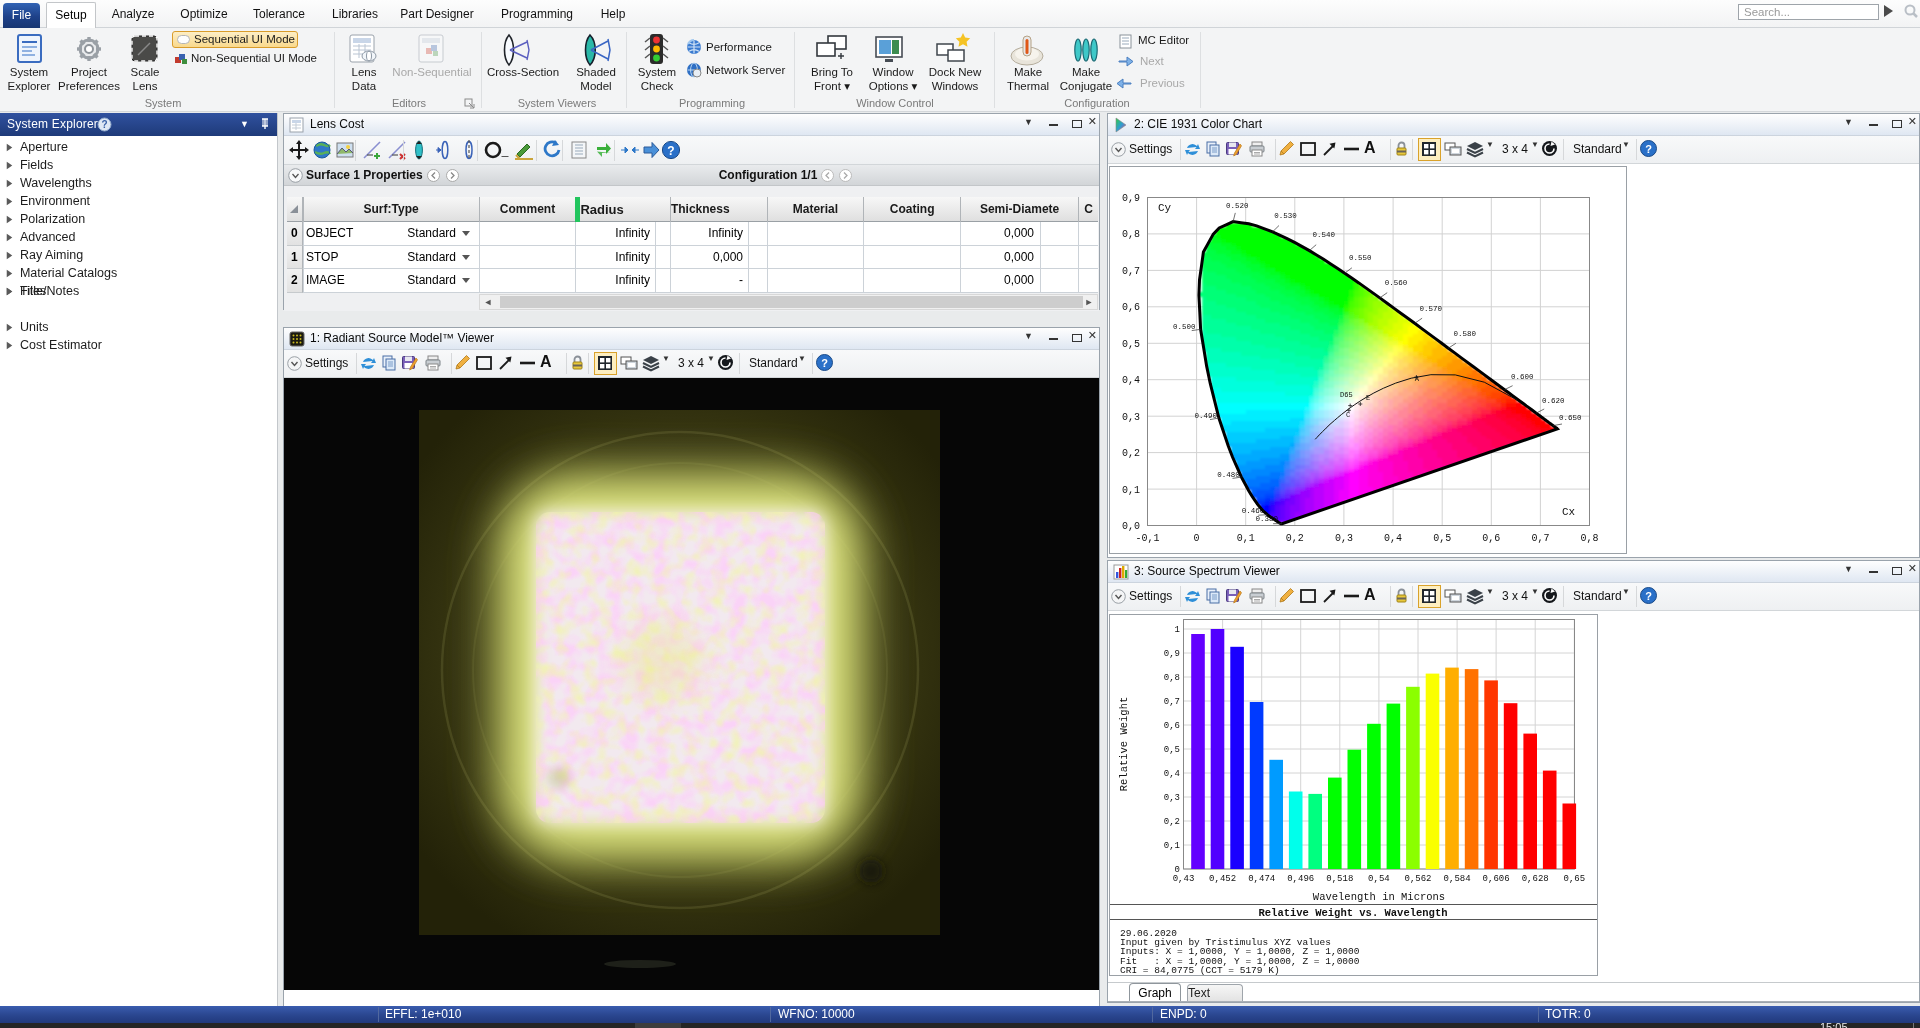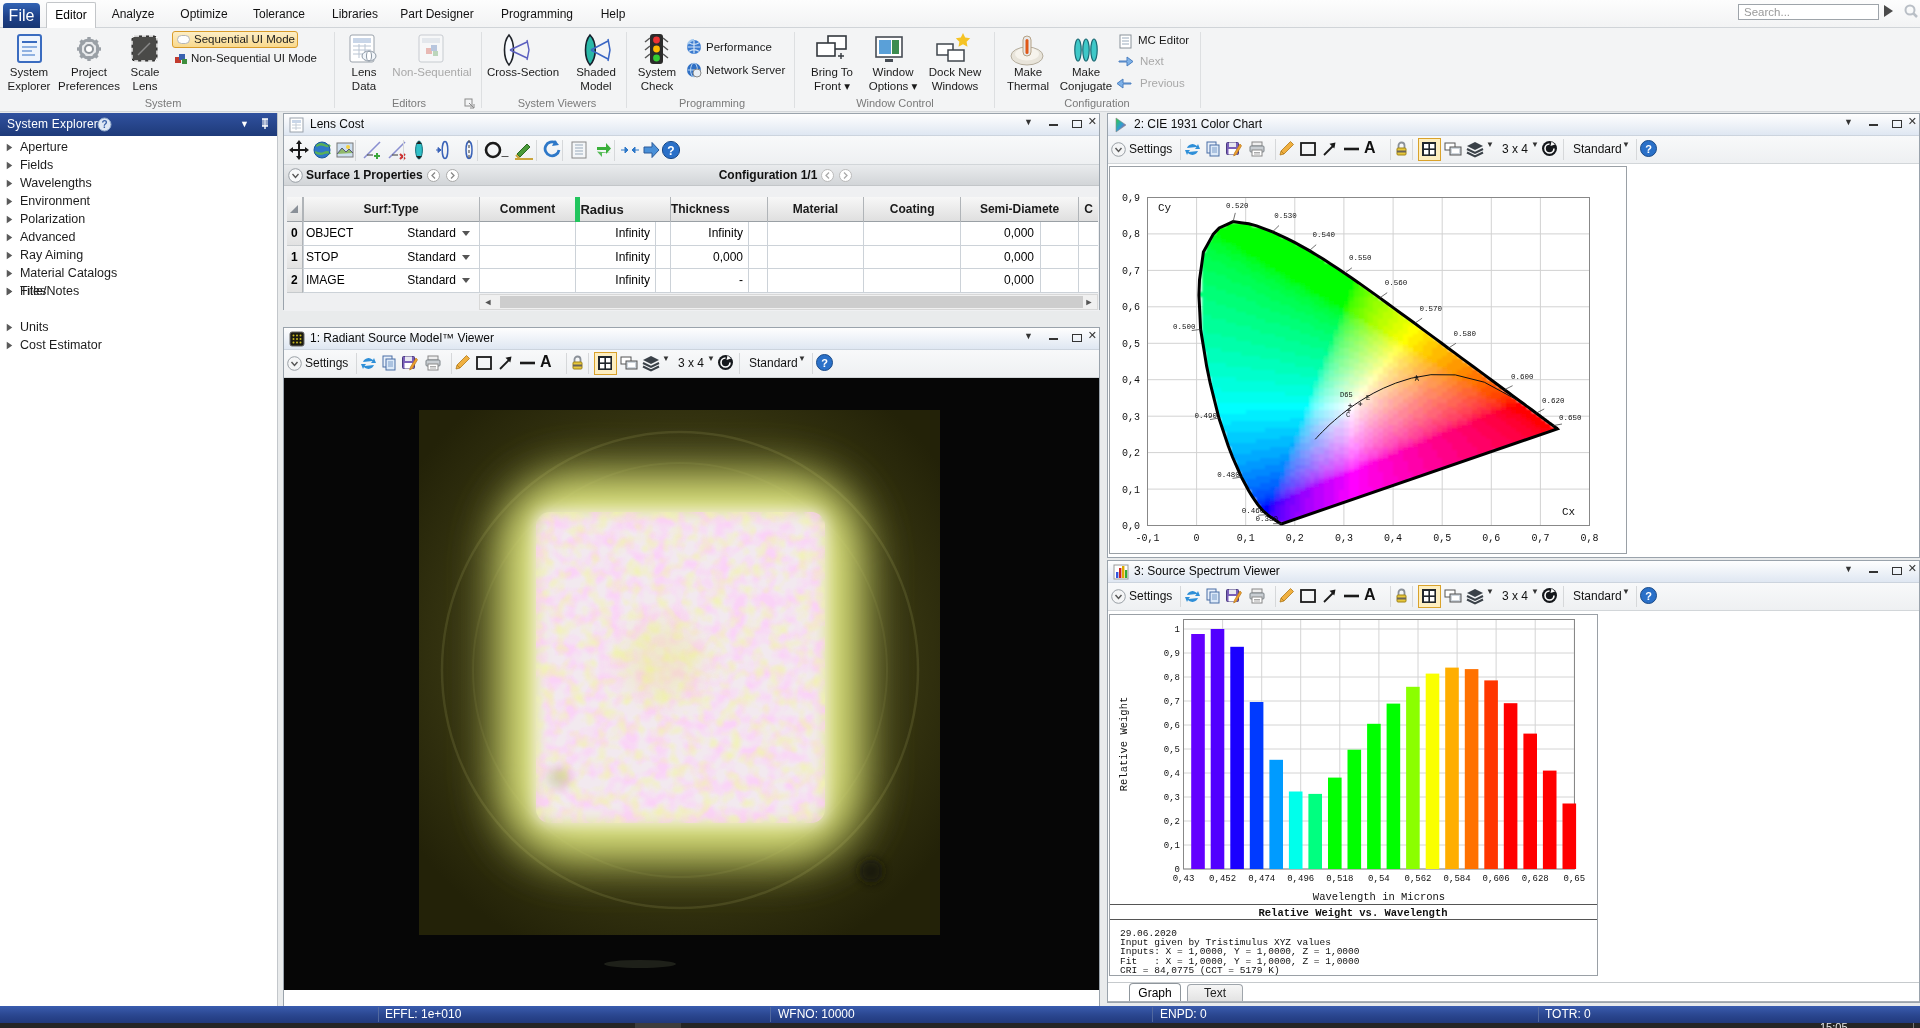--- a/index.html
+++ b/index.html
@@ -1,18 +1,18 @@
 <!DOCTYPE html>
 <html><head><meta charset="utf-8"><title>OpticStudio</title><style>
 *{margin:0;padding:0;box-sizing:border-box}
 html,body{width:1920px;height:1028px;overflow:hidden;font-family:"Liberation Sans",sans-serif;background:#e9ebec}
 .abs{position:absolute}
 body{position:relative}
 .menubar{left:0;top:0;width:1920px;height:28px;background:linear-gradient(#fdfdfd,#f2f3f4);border-bottom:1px solid #d0d4d8}
-.filetab{left:3px;top:3px;width:37px;height:25px;background:linear-gradient(#3263b4,#1e4189 55%,#173672);border-radius:4px 4px 0 0;color:#fff;font-size:16px;text-align:center;line-height:25px}
+.filetab{left:3px;top:3px;width:37px;height:25px;background:linear-gradient(#3263b4,#1e4189 55%,#173672);border-radius:4px 4px 0 0;color:#fff;font-size:12px;text-align:center;line-height:25px}
 .seltab{left:46px;top:2px;width:50px;height:26px;background:#fff;border:1px solid #c3c6c9;border-bottom:none;border-radius:2px 2px 0 0;color:#000;font-size:12px;text-align:center;line-height:25px}
 .tab{top:0;height:27px;color:#121212;font-size:12px;text-align:center;line-height:29px}
 .ribbon{left:0;top:28px;width:1920px;height:84px;background:#f3f4f5;border-bottom:1px solid #d4d7da}
 .rsep{top:4px;width:1px;height:76px;background:#dddfe1}
 .rlabel{top:69px;font-size:11px;color:#7a7a7a;text-align:center;width:120px}
 .rtext{font-size:11.5px;color:#1a1a1a;text-align:center;line-height:13.5px}
 .rtext2{font-size:11.5px;color:#1a1a1a;line-height:13.5px}
 .gray{color:#a9a9a9}
 .win{background:#fff;border:1px solid #9aa3ac}
 .tbar{left:0;top:0;right:0;height:22px;background:linear-gradient(#fefefe,#dfe7f2);border-bottom:1px solid #ccd4de;font-size:12px;color:#0a0a0a}
@@ -22,21 +22,21 @@
 .sexp{left:0;top:113px;width:278px;height:893px;background:#fff;border-right:1px solid #c3c7cb}
 .sehead{left:0;top:0;width:277px;height:23px;background:linear-gradient(#30519f,#1e3a79);color:#fff;font-size:12px;line-height:22px}
 .seitem{left:0;width:277px;height:18px;font-size:12.5px;color:#1c1c1c;line-height:18px}
 .searr{color:#5a5a5a;font-size:9px;display:inline-block;transform:scale(.8,1.1);margin:0 7px 0 6px;position:relative;top:-1px}
 .statusbar{left:0;top:1006px;width:1920px;height:17px;background:linear-gradient(#3a5cae,#2a468f 55%,#21397c);color:#fff;font-size:12px;line-height:17px}
 .ssep{top:1px;width:1px;height:15px;background:#51689f}
 .taskbar{left:0;top:1023px;width:1920px;height:5px;background:#252525}
 </style></head><body>
 <div class="abs menubar">
     <div class="abs filetab">File</div>
-    <div class="abs seltab">Editor</div>
+    <div class="abs seltab">Setup</div>
     <div class="abs tab" style="left:73px;width:120px">Analyze</div>
     <div class="abs tab" style="left:144px;width:120px">Optimize</div>
     <div class="abs tab" style="left:219px;width:120px">Tolerance</div>
     <div class="abs tab" style="left:295px;width:120px">Libraries</div>
     <div class="abs tab" style="left:377px;width:120px">Part Designer</div>
     <div class="abs tab" style="left:477px;width:120px">Programming</div>
     <div class="abs tab" style="left:553px;width:120px">Help</div>
     <div class="abs" style="left:1738px;top:4px;width:141px;height:16px;background:#fff;border:1px solid #9ea4aa;font-size:11.5px;color:#9a9a9a;line-height:14px;padding-left:5px">Search...</div>
     <div class="abs" style="left:1884px;top:5px;width:0;height:0;border-left:9px solid #4a4a4a;border-top:6px solid transparent;border-bottom:6px solid transparent"></div>
     <svg class="abs" style="left:1903px;top:3px" width="16" height="16">
@@ -2495,21 +2495,21 @@
         <text x="243" y="301" font-size="10.5" font-weight="bold" font-family="Liberation Mono,monospace" text-anchor="middle" fill="#111">Relative Weight vs. Wavelength</text>
         <text x="10" y="320.5" font-size="9.5" font-family="Liberation Mono,monospace" fill="#111">29.06.2020</text>
         <text x="10" y="329.9" font-size="9.5" font-family="Liberation Mono,monospace" fill="#111">Input given by Tristimulus XYZ values</text>
         <text x="10" y="339.3" font-size="9.5" font-family="Liberation Mono,monospace" fill="#111">Inputs: X = 1,0000, Y = 1,0000, Z = 1,0000</text>
         <text x="10" y="348.7" font-size="9.5" font-family="Liberation Mono,monospace" fill="#111">Fit&nbsp;&nbsp;&nbsp;: X = 1,0000, Y = 1,0000, Z = 1,0000</text>
         <text x="10" y="358.1" font-size="9.5" font-family="Liberation Mono,monospace" fill="#111">CRI = 84,0775 (CCT = 5179 K)</text>
       </svg>
     </div>
     <div class="abs" style="left:0;top:421px;right:0;height:1px;background:#c6cacd"></div>
     <div class="abs" style="left:21px;top:422px;width:52px;height:19px;background:#fff;border:1px solid #8f969c;border-bottom:none;border-radius:4px 4px 0 0;font-size:12px;text-align:center;line-height:18px">Graph</div>
-    <div class="abs" style="left:79px;top:423px;width:56px;height:18px;background:linear-gradient(#f6f6f6,#e2e2e2);border:1px solid #9fa5ab;border-bottom:none;border-radius:4px 4px 0 0;font-size:12px;text-align:center;line-height:17px;color:#222">Text</div>
+    <div class="abs" style="left:79px;top:423px;width:56px;height:18px;background:linear-gradient(#f6f6f6,#e2e2e2);border:1px solid #9fa5ab;border-bottom:none;border-radius:4px 4px 0 0;font-size:12px;text-align:left;line-height:17px;color:#222">Text</div>
     <div class="abs" style="left:0;top:440px;right:0;height:1px;background:#aab0b6"></div>
   </div>
 <div class="abs statusbar">
     <div class="abs ssep" style="left:378px"></div>
     <div class="abs ssep" style="left:770px"></div>
     <div class="abs ssep" style="left:1152px"></div>
     <div class="abs ssep" style="left:1538px"></div>
     <span class="abs" style="left:385px">EFFL: 1e+010</span>
     <span class="abs" style="left:778px">WFNO: 10000</span>
     <span class="abs" style="left:1160px">ENPD: 0</span>

